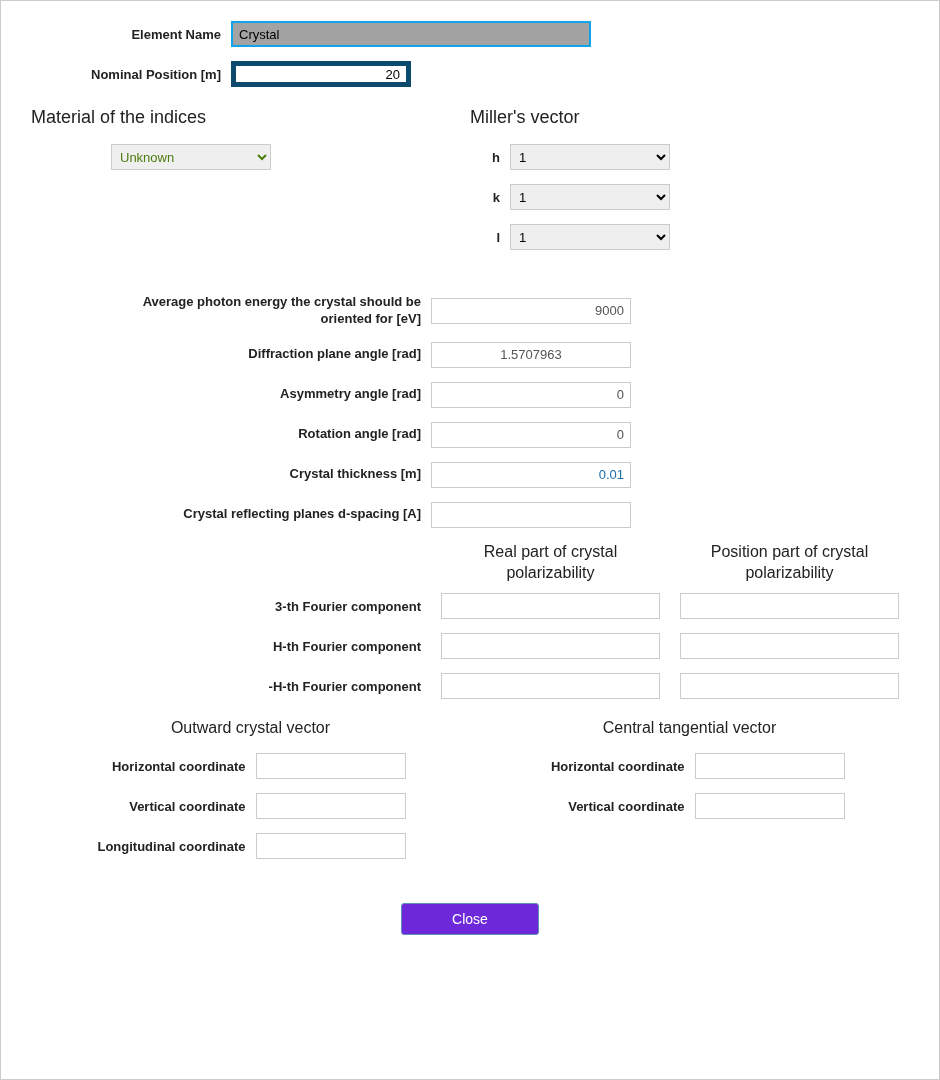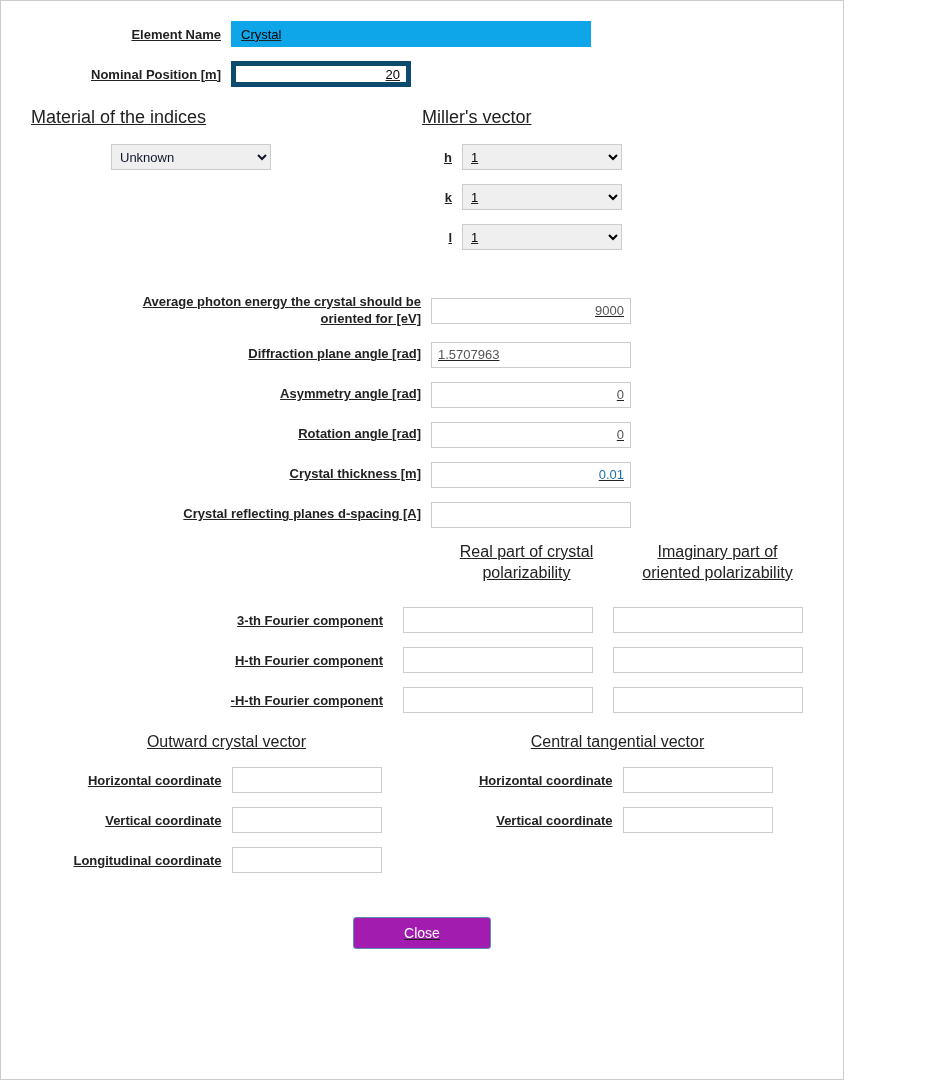--- a/index.html
+++ b/index.html
@@ -5,41 +5,40 @@
     * { box-sizing: border-box; margin: 0; padding: 0; }
     body {
       font-family: Arial, sans-serif;
       font-size: 13px;
       background: #fff;
       color: #222;
       width: 940px;
       min-height: 1080px;
     }
     .page-container {
-      width: 844px;
+      width: 940px;
       min-height: 1080px;
       background: #fff;
       padding: 20px 30px 30px 30px;
       border: 1px solid #ccc;
-      text-decoration: underline;
     }
     .form-label {
       font-weight: bold;
       text-align: right;
       padding-right: 10px;
     }
     .form-input {
       border: 5px solid #0c4a6e;
       padding: 4px 6px;
       font-size: 13px;
       height: 26px;
     }
     .input-highlighted {
-      border: 4px solid #0ea5e9;
-      background: #0ea5e9;
+      border: 2px solid #0ea5e9;
+      background: #a3a3a3;
     }
     .section-title {
       font-size: 18px;
       font-weight: normal;
       margin-bottom: 16px;
     }
     .row-element-name {
       display: flex;
       align-items: center;
       margin-bottom: 14px;
@@ -92,21 +91,21 @@
       padding: 2px 4px;
       appearance: auto;
     }
     .material-select {
       width: 160px;
       height: 26px;
       border: 1px solid #ccc;
       font-size: 13px;
       padding: 2px 4px;
       appearance: auto;
-      color: #0f172a;
+      color: #4d7c0f;
     }
     
     .mid-row {
       display: flex;
       align-items: center;
       margin-bottom: 14px;
     }
     .mid-label {
       width: 400px;
       font-weight: bold;
@@ -126,21 +125,21 @@
     .mid-input-blue {
       color: #1a6fac;
     }
     
     .polar-section {
       margin-top: 10px;
       margin-bottom: 20px;
     }
     .polar-header-row {
       display: flex;
-      margin-bottom: 24px;
+      margin-bottom: 10px;
     }
     .polar-label-col {
       width: 400px;
     }
     .polar-col-header {
       flex: 1;
       text-align: center;
       font-size: 16px;
       font-weight: normal;
       line-height: 1.3;
@@ -199,21 +198,21 @@
       padding: 4px 6px;
       font-size: 13px;
     }
     
     .close-btn-row {
       display: flex;
       justify-content: center;
       margin-top: 20px;
     }
     .close-btn {
-      background: #a21caf;
+      background: #6d28d9;
       color: #fff;
       border: 1px solid #5a90b8;
       padding: 7px 50px;
       font-size: 14px;
       cursor: pointer;
       border-radius: 3px;
     }
     select {
       cursor: pointer;
     }
@@ -282,21 +281,21 @@
     </div>
   </div>
 
   <div class="mid-row">
     <div class="mid-label">Average photon energy the crystal should be<br>oriented for [eV]</div>
     <input class="mid-input" type="text" style="text-align: right;" value="9000">
   </div>
 
   <div class="mid-row">
     <div class="mid-label">Diffraction plane angle [rad]</div>
-    <input class="mid-input" type="text" style="text-align: left;" value="1.5707963">
+    <input class="mid-input" type="text" style="text-align: center;" value="1.5707963">
   </div>
 
   <div class="mid-row">
     <div class="mid-label">Asymmetry angle [rad]</div>
     <input class="mid-input" type="text" style="text-align: right;" value="0">
   </div>
 
   <div class="mid-row">
     <div class="mid-label">Rotation angle [rad]</div>
     <input class="mid-input" type="text" style="text-align: right;" value="0">
@@ -309,21 +308,21 @@
 
   <div class="mid-row">
     <div class="mid-label">Crystal reflecting planes d-spacing [A]</div>
     <input class="mid-input" type="text" value="" style="">
   </div>
 
   <div class="polar-section">
     <div class="polar-header-row">
       <div class="polar-label-col"></div>
       <div class="polar-col-header">Real part of crystal polarizability</div>
-      <div class="polar-col-header">Imaginary part of oriented polarizability</div>
+      <div class="polar-col-header">Position part of crystal polarizability</div>
     </div>
 
     <div class="polar-data-row">
       <div class="polar-row-label">3-th Fourier component</div>
       <input class="polar-input" type="text" value="" style="">
       <input class="polar-input" type="text" value="" style="">
     </div>
 
     <div class="polar-data-row">
       <div class="polar-row-label">H-th Fourier component</div>

